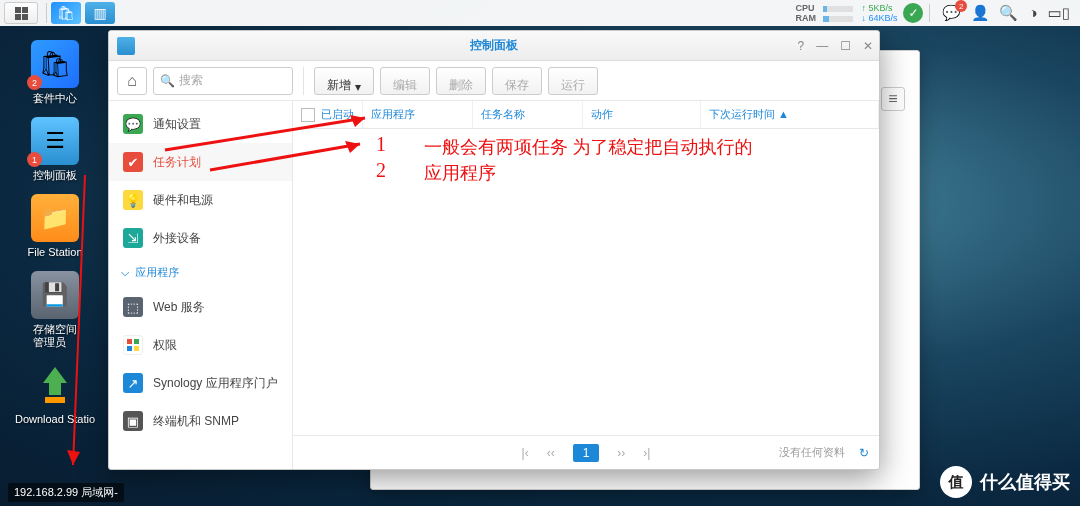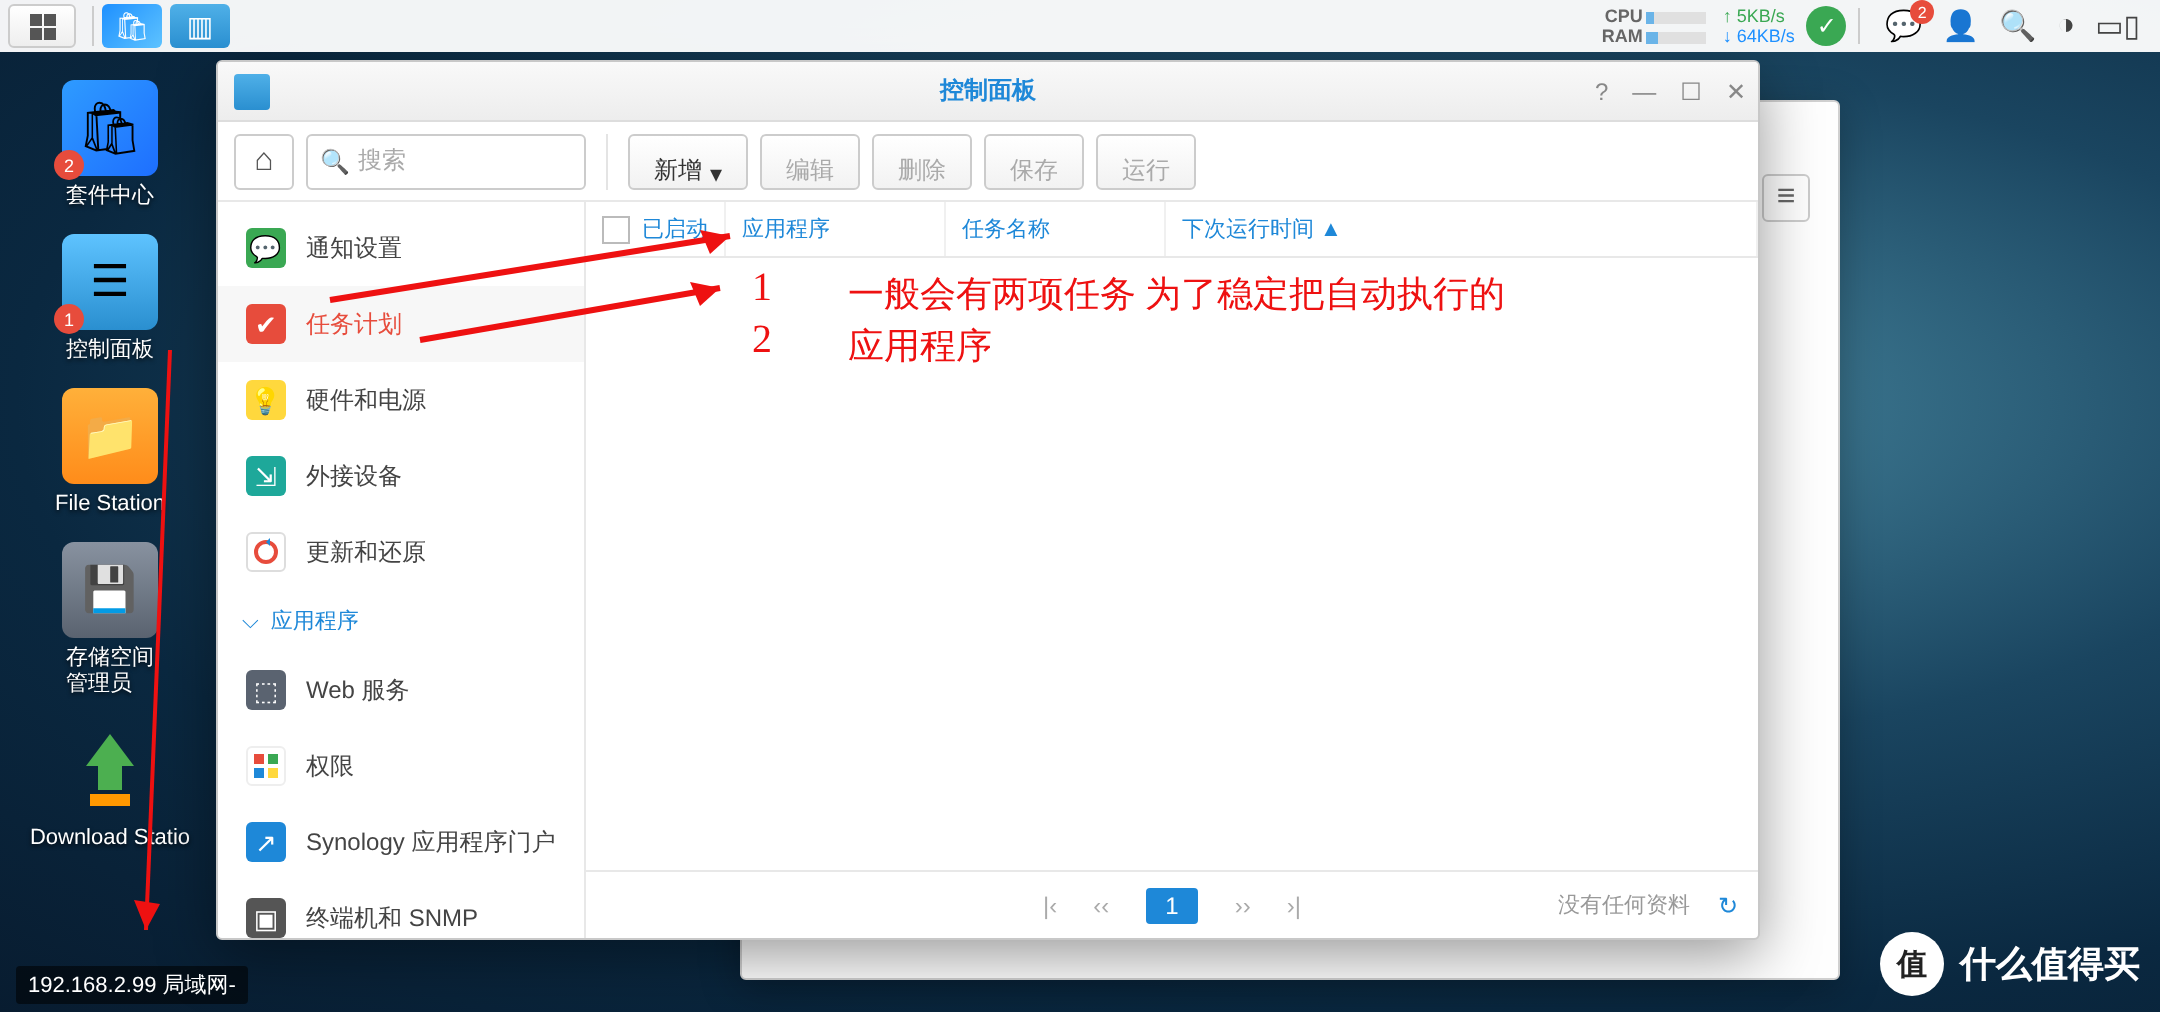--- a/index.html
+++ b/index.html
@@ -8,21 +8,21 @@
   
   .taskbar { position: absolute; top: 0; left: 0; right: 0; height: 26px; background: rgba(255,255,255,0.95); display: flex; align-items: center; padding: 0 4px; z-index: 100; }
   .tb-btn { width: 34px; height: 22px; border: 1px solid #ccc; background: linear-gradient(#fff,#eee); border-radius: 3px; display:flex; align-items:center; justify-content:center; cursor:pointer; margin-right:4px;}
   .tb-squares { display:grid; grid-template-columns: repeat(2,6px); grid-template-rows: repeat(2,6px); gap:1px;}
   .tb-squares div{ background:#555;}
   .tb-divider{width:1px; height:20px; background:#ccc; margin:0 4px;}
   .tb-icon { width:30px; height:22px; margin-right:4px; display:flex; align-items:center; justify-content:center; font-size:14px; border-radius:3px;}
   .tb-pkg{background:linear-gradient(135deg,#1e90ff,#5ec3ff); color:#fff;}
   .tb-cpanel{background:linear-gradient(#4fb0e8,#2a8fd0); color:#fff;}
   .tb-right{ margin-left:auto; display:flex; align-items:center; gap:6px; font-size:9px; color:#555;}
-  .cpu-ram{text-align:right; line-height:10px;}
+  .cpu-ram{text-align:left; line-height:10px;}
   .cpu-ram .label{display:inline-block; width:26px; color:#666; font-weight:bold;}
   .bar{display:inline-block; width:30px; height:6px; background:#e0e0e0; vertical-align:middle; margin:0 2px;}
   .bar i{display:block; height:100%; background:#6ab4e8;}
   .net{color:#3aa853; line-height:10px; font-size:9px; text-align:left;}
   .net-down{color:#1e90ff;}
   .status-check{width:20px;height:20px;border-radius:50%;background:#3aa853;color:#fff;display:flex;align-items:center;justify-content:center;font-size:12px;}
   .top-icons{display:flex; gap:10px; padding:0 6px; color:#444;}
   .top-icons .ico{font-size:15px; position:relative; cursor:pointer;}
   .badge{position:absolute; top:-4px; right:-6px; background:#e74c3c; color:#fff; font-size:8px; border-radius:7px; min-width:12px; height:12px; display:flex; align-items:center; justify-content:center; padding:0 2px;}
 
@@ -207,29 +207,20 @@
           <span>任务计划</span>
         </div>
       <div class="side-item">
           <span class="sicon" style="background:#ffd83d;color:#333;">💡</span>
           <span>硬件和电源</span>
         </div>
       <div class="side-item">
           <span class="sicon" style="background:#1ea89a;">⇲</span>
           <span>外接设备</span>
         </div>
-      <div class="side-item">
-          <span class="sicon" style="background:#fff;border:1px solid #ddd;">
-            <svg width="16" height="16" viewBox="0 0 16 16">
-              <circle cx="8" cy="8" r="5" fill="none" stroke="#e74c3c" stroke-width="2"></circle>
-              <path d="M8 3 L10 1 L10 5 Z" fill="#1e88d8"></path>
-            </svg>
-          </span>
-          <span>更新和还原</span>
-        </div>
       <div class="side-group">
           <span>⌵</span>
           <span>应用程序</span>
         </div>
       <div class="side-item">
           <span class="sicon" style="background:#5a6370;">⬚</span>
           <span>Web 服务</span>
         </div>
       <div class="side-item">
           <span class="sicon" style="background:#fff;border:1px solid #eee;">
@@ -253,20 +244,21 @@
     </div>
 
     <div class="content">
       <div class="thead">
         <div class="th th-check">
             <span class="checkbox"></span>
             <span style="margin-left:6px;">已启动</span>
           </div>
         <div class="th th-app">应用程序</div>
         <div class="th th-task">任务名称</div>
+        <div class="th th-action">动作</div>
         <div class="th th-next">下次运行时间 ▲</div>
       </div>
       <div class="tbody"></div>
       <div class="pager">
         <span>|‹</span>
         <span>‹‹</span>
         <span class="pg-num">1</span>
         <span>››</span>
         <span>›|</span>
         <span class="pg-empty">没有任何资料</span>

